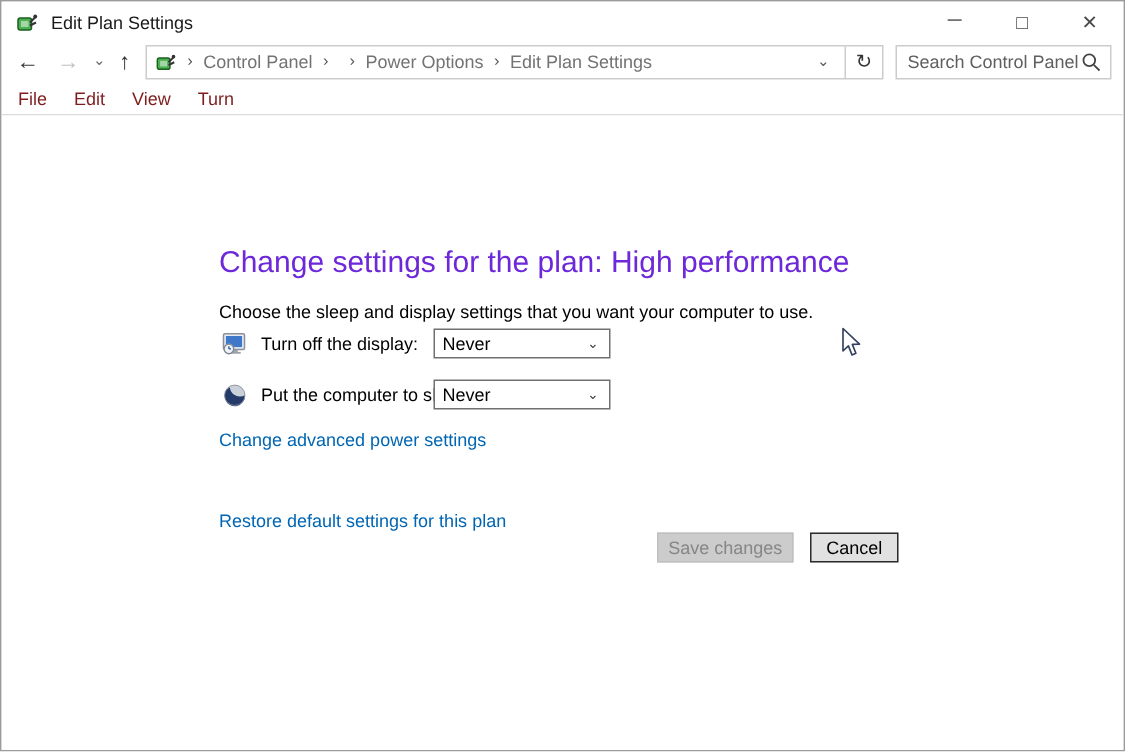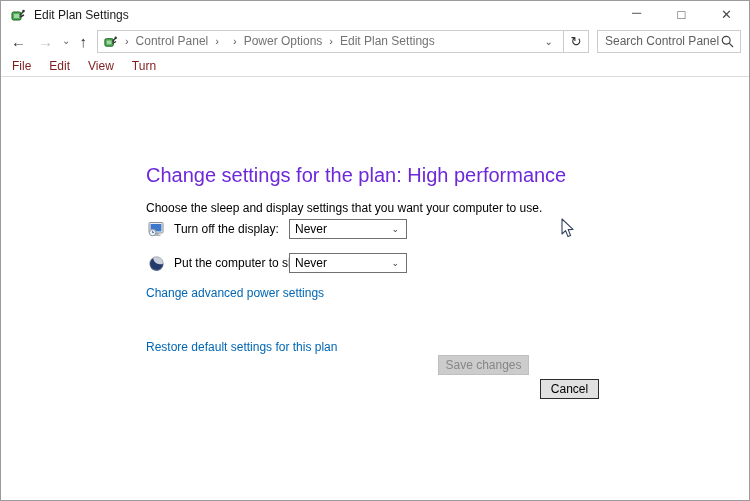--- a/index.html
+++ b/index.html
@@ -85,21 +85,21 @@
   .link-2 { top:246px;margin-top:17px; }
 
   .btn {
     position:absolute; top:278px; height:20px; font-family:inherit; font-size:12px;
     display:flex; align-items:center; justify-content:center;
   }
   .btn-save {
     left:437px; width:91px; background:#cccccc; border:1px solid #bfbfbf; color:#868686;text-align:right;
   }
   .btn-cancel {
-    left:539px; width:59px; background:#e1e1e1; border:1px solid #2b2b2b; color:#000;margin-top:24px;
+    left:539px; width:59px; background:#e1e1e1; border:1px solid #2b2b2b; color:#000;
   }
 
   .cursor { position:absolute; left:560px; top:141px; width:14px; height:21px; pointer-events:none; }
 </style>
 </head>
 <body>
 
 <div class="window">
 
   <div class="titlebar">

